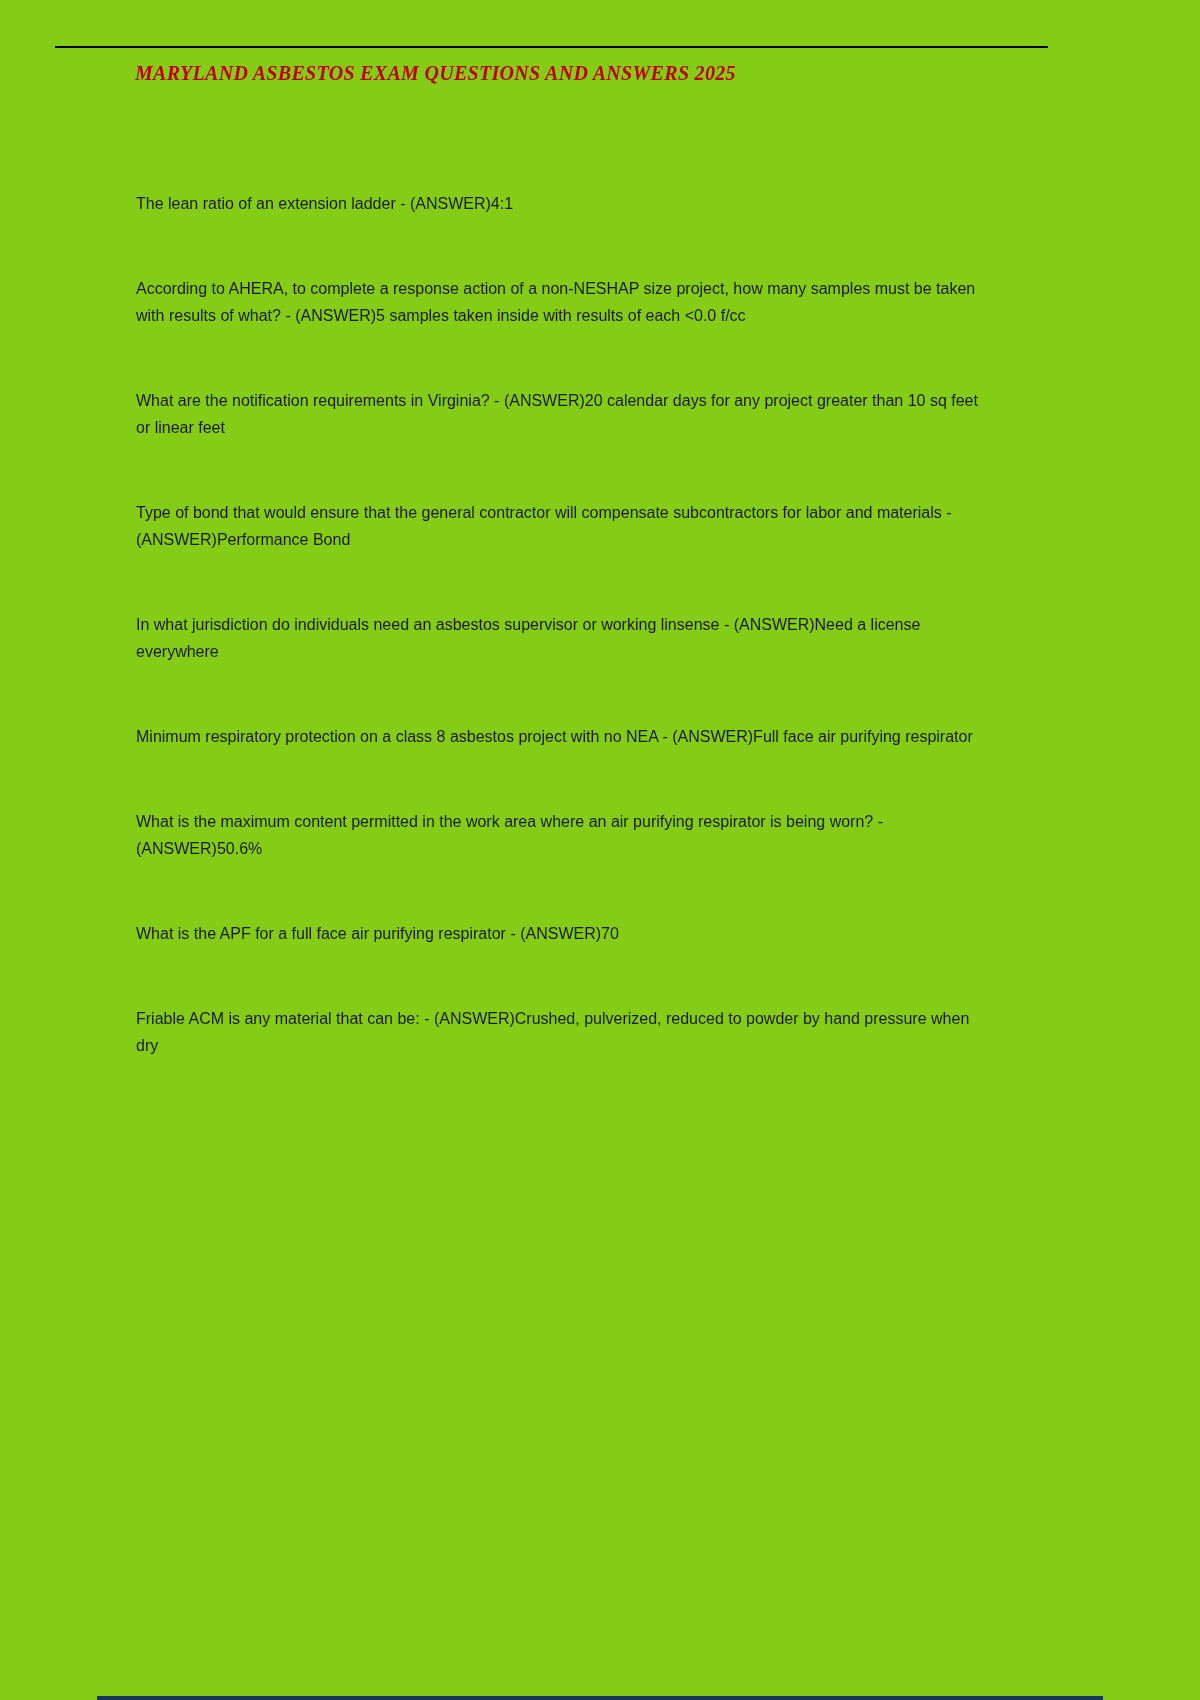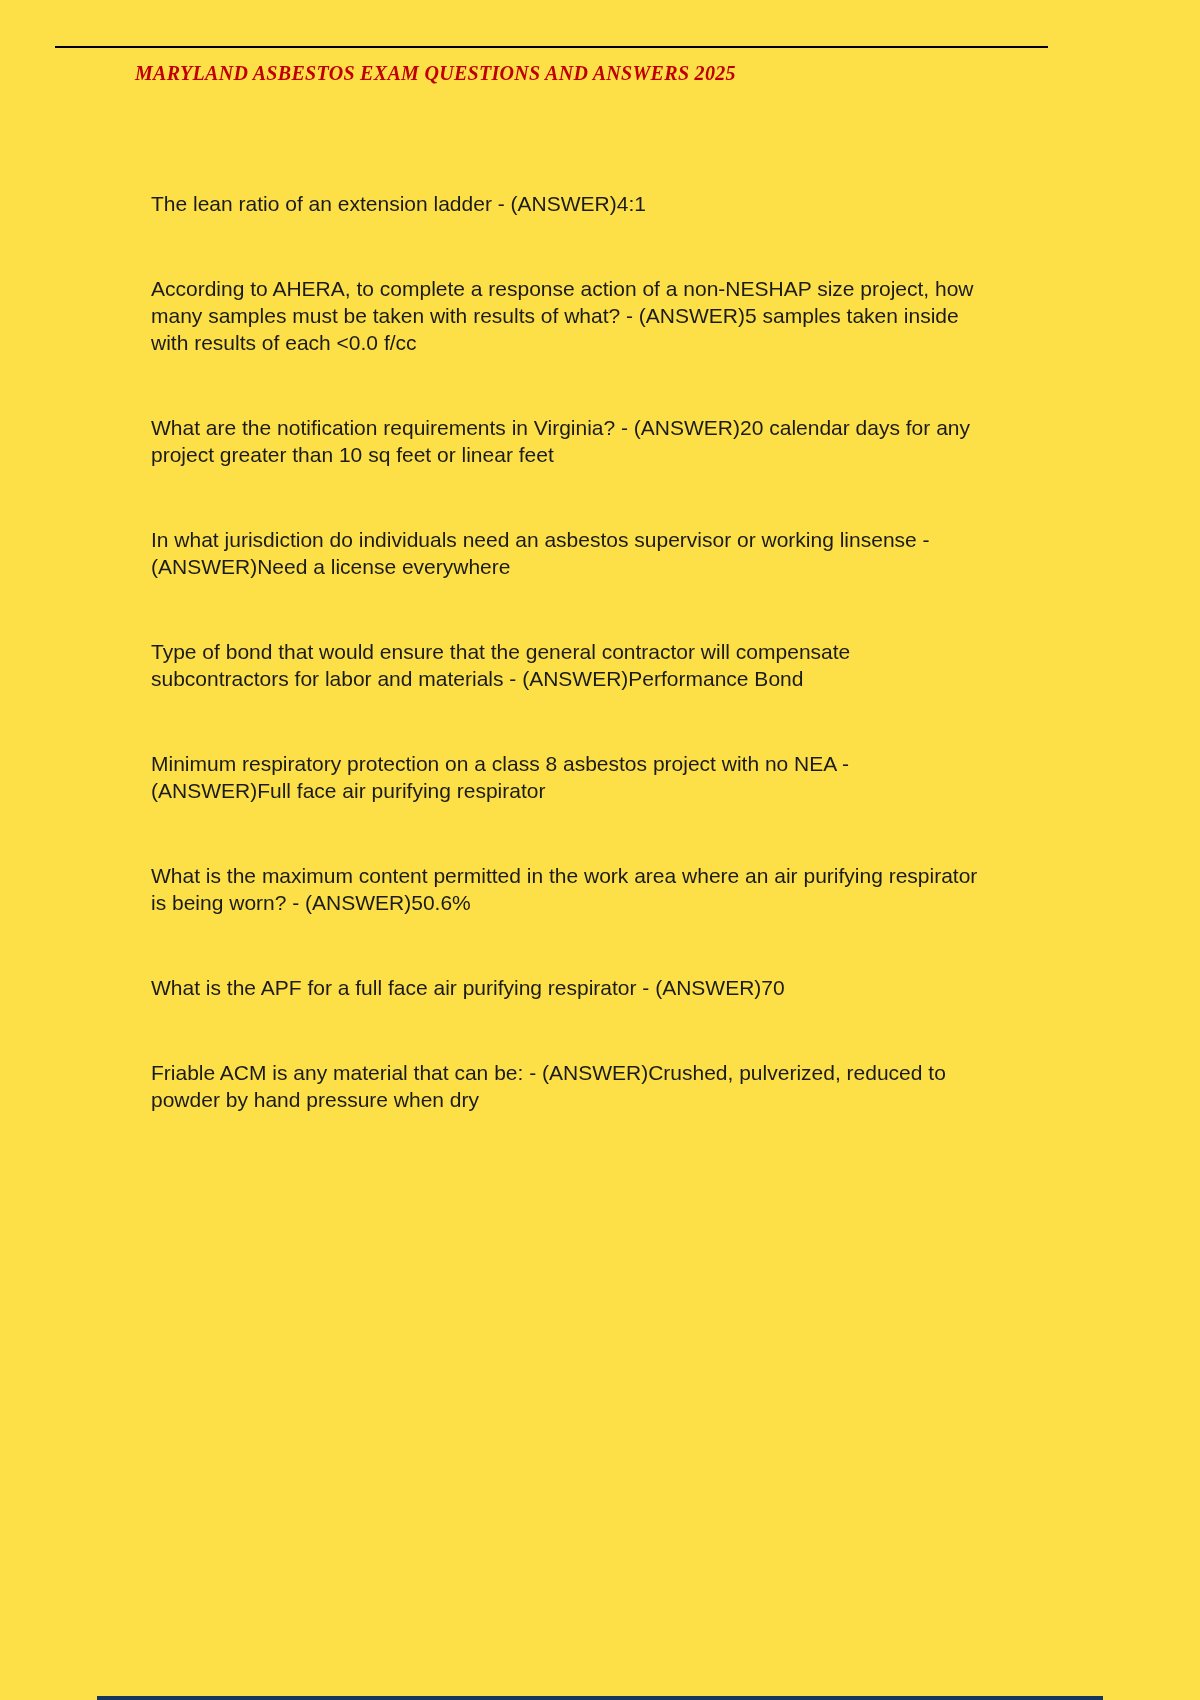--- a/index.html
+++ b/index.html
@@ -10,21 +10,21 @@
     width: 1200px;
     height: 1700px;
     background: #ffffff;
     position: relative;
     overflow: hidden;
     font-family: "Liberation Sans", sans-serif;
   }
   .page {
     position: absolute;
     inset: 0;
-    background: #fde047;
+    background: #84cc16;
   }
   .top-rule {
     position: absolute;
     left: 55px;
     top: 46px;
     width: 993px;
     height: 2px;
     background: #000000;
   }
   .doc-title {
@@ -40,22 +40,22 @@
     color: #c00000;
     white-space: nowrap;
   }
   .qa-list {
     position: absolute;
     left: 135px;
     top: 190px;
     width: 858px;
   }
   .qa-item {
-    margin: 0 0 58px 16px;
-    font-size: 21px;
+    margin: 0 0 58px 1px;
+    font-size: 16px;
     line-height: 27px;
     color: #1b1b1b;
   }
   .bottom-rule {
     position: absolute;
     left: 97px;
     bottom: 0px;
     width: 1006px;
     height: 4px;
     background: #17365d;
@@ -64,21 +64,21 @@
 </head>
 <body>
 
 <div class="page">
   <div class="top-rule"></div>
   <h1 class="doc-title">MARYLAND ASBESTOS EXAM QUESTIONS AND ANSWERS 2025</h1>
   <div class="qa-list">
       <p class="qa-item">The lean ratio of an extension ladder - (ANSWER)4:1</p>
       <p class="qa-item">According to AHERA, to complete a response action of a non-NESHAP size project, how many samples must be taken with results of what? - (ANSWER)5 samples taken inside with results of each &lt;0.0 f/cc</p>
       <p class="qa-item">What are the notification requirements in Virginia? - (ANSWER)20 calendar days for any project greater than 10 sq feet or linear feet</p>
+      <p class="qa-item">Type of bond that would ensure that the general contractor will compensate subcontractors for labor and materials - (ANSWER)Performance Bond</p>
       <p class="qa-item">In what jurisdiction do individuals need an asbestos supervisor or working linsense - (ANSWER)Need a license everywhere</p>
-      <p class="qa-item">Type of bond that would ensure that the general contractor will compensate subcontractors for labor and materials - (ANSWER)Performance Bond</p>
       <p class="qa-item">Minimum respiratory protection on a class 8 asbestos project with no NEA - (ANSWER)Full face air purifying respirator</p>
       <p class="qa-item">What is the maximum content permitted in the work area where an air purifying respirator is being worn? - (ANSWER)50.6%</p>
       <p class="qa-item">What is the APF for a full face air purifying respirator - (ANSWER)70</p>
       <p class="qa-item">Friable ACM is any material that can be: - (ANSWER)Crushed, pulverized, reduced to powder by hand pressure when dry</p>
     </div>
   <div class="bottom-rule"></div>
 </div>
 
 </body></html>

